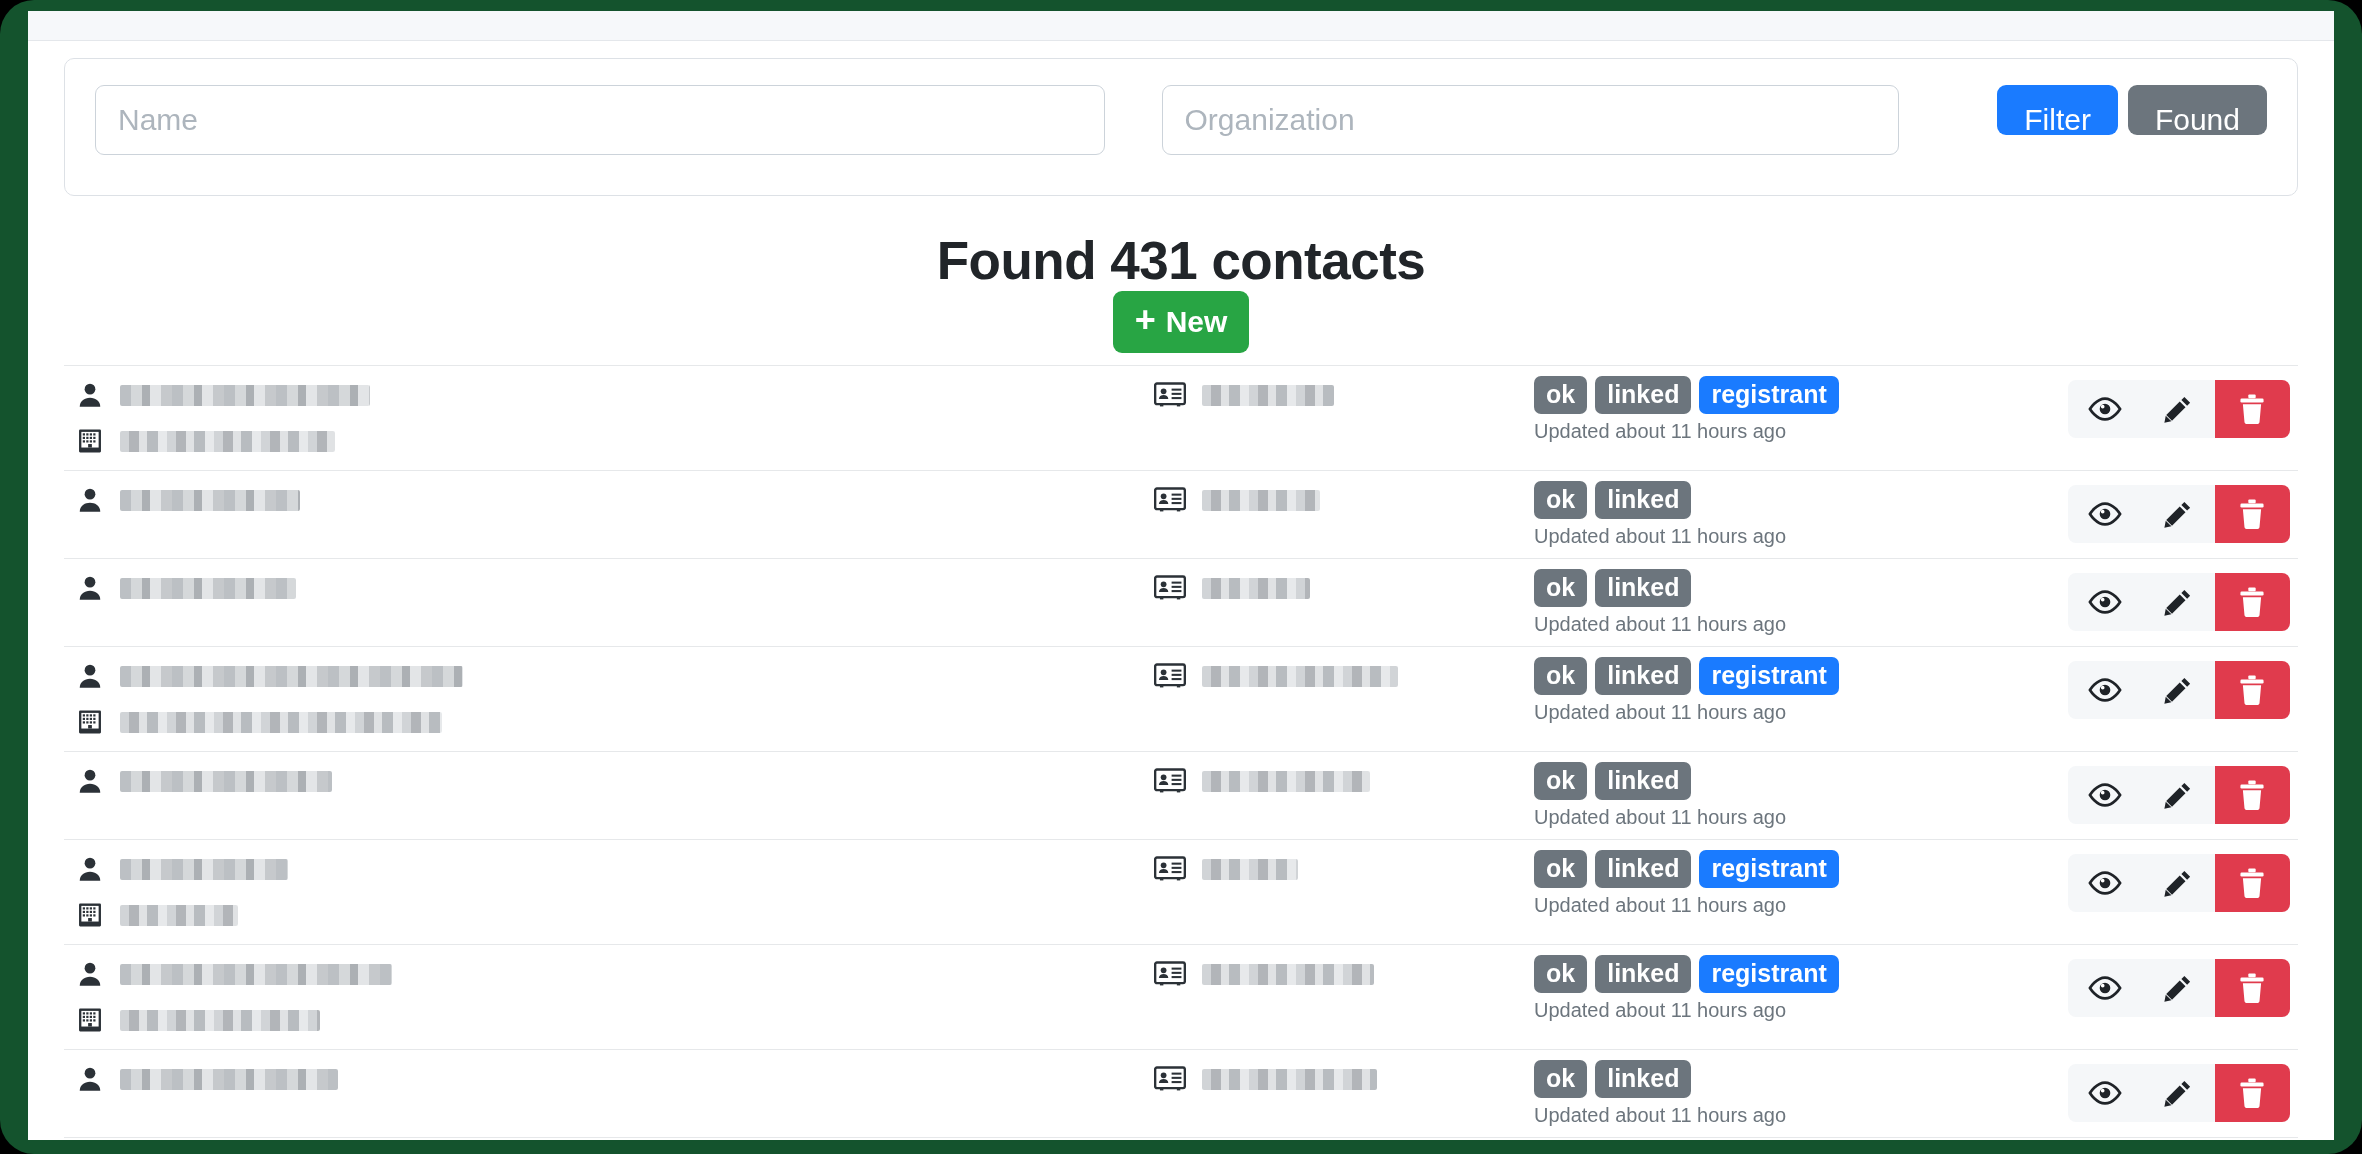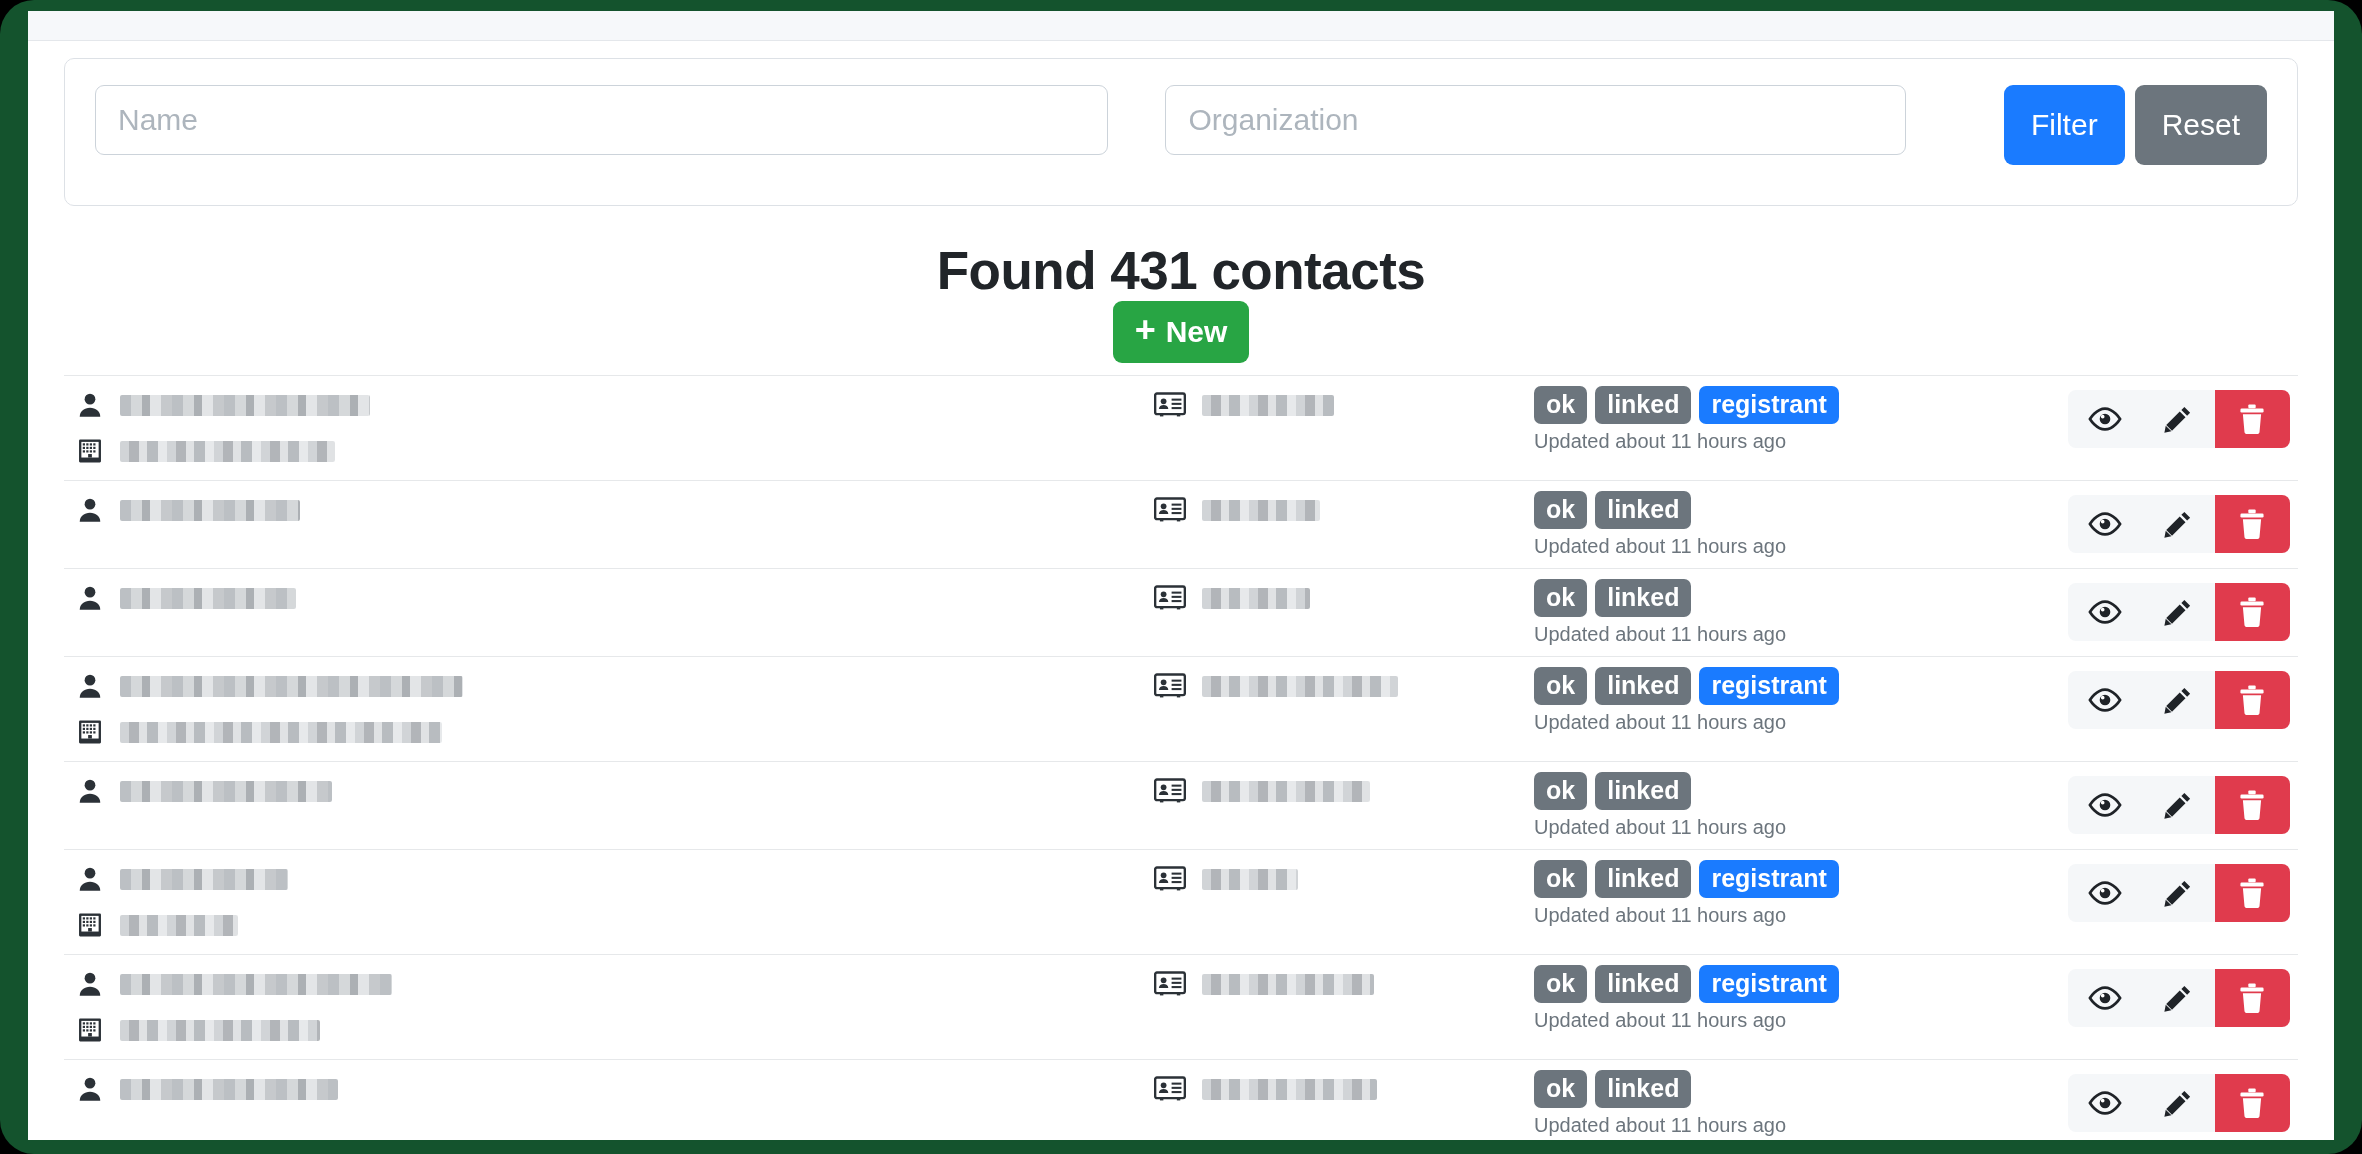--- a/index.html
+++ b/index.html
@@ -75,21 +75,21 @@
     display: flex;
     gap: 10px;
     padding-top: 0;
   }
   .btn {
     border: none;
     border-radius: 9px;
     font-size: 30px;
     font-family: "Liberation Sans", sans-serif;
     color: #ffffff;
-    height: 80px;
+    height: 50px;
     padding: 0 27px;
     cursor: pointer;
     line-height: 70px;
     white-space: nowrap;
   }
   .btn-primary   { background: #1a7bff; }
   .btn-secondary { background: #6c757d; }
 
   
   #list-header {
@@ -233,21 +233,21 @@
 
     <div id="topbar"></div>
 
     <div id="content">
 
       <div id="filter-card">
         <input class="filter-field" id="name-input" placeholder="Name" value="" style="">
         <input class="filter-field" id="org-input" placeholder="Organization" style="">
         <div id="filter-actions">
           <button class="btn btn-primary">Filter</button>
-          <button class="btn btn-secondary">Reset</button>
+          <button class="btn btn-secondary">Found</button>
         </div>
       </div>
 
       <div id="list-header">
         <h1 id="page-title">Found 431 contacts</h1>
         <button id="new-button">
           <span class="plus">+</span>
           <span>New</span>
         </button>
       </div>

